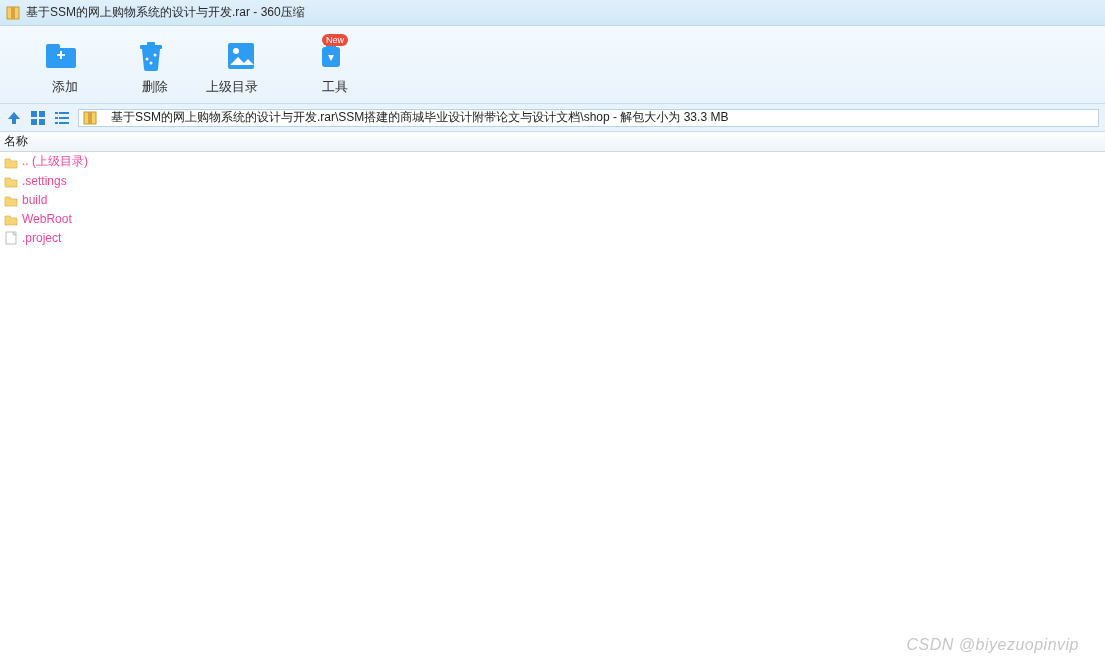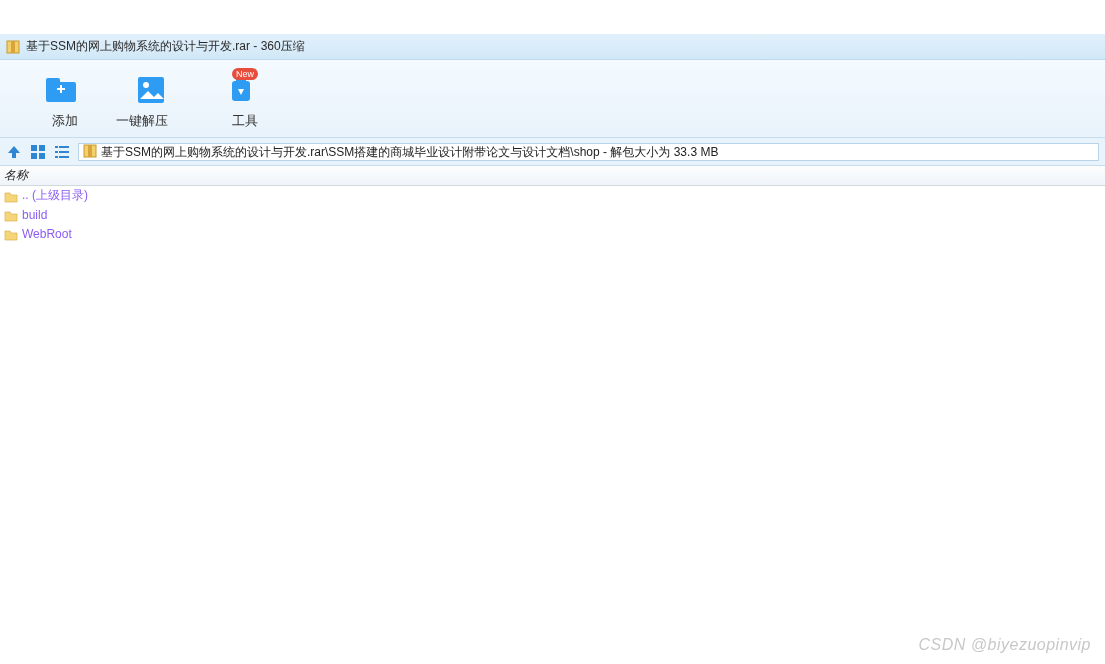--- a/index.html
+++ b/index.html
@@ -1,32 +1,32 @@
 <!DOCTYPE html>
 <html><head>
 <meta charset="utf-8">
 <style>
   * { margin: 0; padding: 0; box-sizing: border-box; font-family: "Microsoft YaHei", Arial, sans-serif; }
   body { width: 1105px; height: 664px; background: #fff; font-size: 12px; position: relative; overflow: hidden; }
-  .titlebar { height: 26px; background: linear-gradient(#e1f0fb, #d2e8f7); display: flex; align-items: center; padding-left: 6px; color: #2a2a2a; font-size: 12px; border-bottom: 1px solid #bcd8ea; margin-top: 34px; }
+  .titlebar { height: 26px; background: linear-gradient(#e1f0fb, #d2e8f7); display: flex; align-items: center; padding-left: 6px; color: #2a2a2a; font-size: 12px; border-bottom: 1px solid #bcd8ea; }
   .titlebar .app-icon { width: 14px; height: 14px; margin-right: 6px; }
   .toolbar { height: 78px; background: linear-gradient(#f4faff, #e9f3fb); display: flex; align-items: center; padding: 6px 12px 0 22px; border-bottom: 1px solid #c7ddee; gap: 34px; }
   .tool-btn { display: flex; flex-direction: column; align-items: flex-end; width: 56px; cursor: pointer; position: relative; }
   .tool-btn .icon-wrap { width: 34px; height: 32px; display: flex; align-items: center; justify-content: center; margin-bottom: 6px; }
   .tool-btn .label { font-size: 13px; color: #333; }
   .badge-new { position: absolute; top: -6px; right: 0; background: #e74c3c; color: #fff; font-size: 9px; padding: 0 4px; border-radius: 6px; line-height: 12px; }
   .navbar { height: 28px; background: #e9f3fb; border-bottom: 1px solid #c7ddee; display: flex; align-items: center; padding: 0 6px; gap: 8px; }
   .nav-icon { width: 16px; height: 16px; display: flex; align-items: center; justify-content: center; cursor: pointer; }
-  .path-box { flex: 1; height: 18px; background: #fff; border: 1px solid #b9d3e8; display: flex; padding: 0 4px; font-size: 12px; color: #222; }
+  .path-box { flex: 1; height: 18px; background: #fff; border: 1px solid #b9d3e8; display: flex; align-items: center; padding: 0 4px; font-size: 12px; color: #222; gap: 10px; }
   .path-box .mini-icon { width: 14px; height: 14px; margin-right: 4px; }
-  .header-row { height: 20px; background: linear-gradient(#fdfdfd, #eef4fa); border-bottom: 1px solid #d0d7dd; display: flex; align-items: center; font-size: 12px; color: #222; padding-left: 4px; font-style: italic; }
+  .header-row { height: 20px; background: linear-gradient(#fdfdfd, #eef4fa); border-bottom: 1px solid #d0d7dd; display: flex; align-items: center; font-size: 12px; color: #222; padding-left: 4px; }
   .file-list { background: #fff; }
-  .file-row { height: 19px; display: flex; align-items: center; padding-left: 4px; font-size: 12px; color: #8b5cf6; cursor: pointer; }
+  .file-row { height: 19px; display: flex; align-items: center; padding-left: 4px; font-size: 12px; color: #ec4899; cursor: pointer; }
   .file-row .f-icon { width: 14px; height: 14px; margin-right: 4px; display: flex; align-items: center; justify-content: center; }
-  .watermark { position: absolute; right: 14px; bottom: 10px; color: #c8c8c8; font-size: 16px; font-style: italic; font-family: Arial, sans-serif; letter-spacing: 0.5px; }
+  .watermark { position: absolute; right: 26px; bottom: 10px; color: #c8c8c8; font-size: 16px; font-style: italic; font-family: Arial, sans-serif; letter-spacing: 0.5px; }
   svg { display: block; }
 </style>
 </head>
 <body>
 
 <svg width="0" height="0" style="position:absolute">
   <defs>
     <g id="i-folder-plus">
       <rect x="2" y="8" width="30" height="20" rx="2" fill="#2f9cf3"></rect>
       <rect x="2" y="4" width="14" height="8" rx="2" fill="#2f9cf3"></rect>
@@ -104,24 +104,32 @@
     <div class="icon-wrap">
         <svg width="34" height="32" viewBox="0 0 34 32">
           <use href="#i-folder-plus"></use>
         </svg>
       </div>
     <span class="label">添加</span>
   </div>
   <div class="tool-btn">
     <div class="icon-wrap">
         <svg width="34" height="34" viewBox="0 0 34 34">
+          <use href="#i-trash"></use>
+        </svg>
+      </div>
+    <span class="label">删除</span>
+  </div>
+  <div class="tool-btn">
+    <div class="icon-wrap">
+        <svg width="34" height="34" viewBox="0 0 34 34">
           <use href="#i-image"></use>
         </svg>
       </div>
-    <span class="label">一键解压</span>
+    <span class="label">上级目录</span>
   </div>
   <div class="tool-btn">
     <span class="badge-new">New</span>
     <div class="icon-wrap">
         <svg width="34" height="34" viewBox="0 0 34 34">
           <use href="#i-tools"></use>
         </svg>
       </div>
     <span class="label">工具</span>
   </div>
@@ -163,25 +171,41 @@
         </svg>
       </span>
     <span>.. (上级目录)</span>
   </div>
   <div class="file-row">
     <span class="f-icon">
         <svg width="14" height="14" viewBox="0 0 14 14">
           <use href="#i-folder-small"></use>
         </svg>
       </span>
+    <span>.settings</span>
+  </div>
+  <div class="file-row">
+    <span class="f-icon">
+        <svg width="14" height="14" viewBox="0 0 14 14">
+          <use href="#i-folder-small"></use>
+        </svg>
+      </span>
     <span>build</span>
   </div>
   <div class="file-row">
     <span class="f-icon">
         <svg width="14" height="14" viewBox="0 0 14 14">
           <use href="#i-folder-small"></use>
         </svg>
       </span>
     <span>WebRoot</span>
   </div>
+  <div class="file-row">
+    <span class="f-icon">
+        <svg width="14" height="14" viewBox="0 0 14 14">
+          <use href="#i-file-small"></use>
+        </svg>
+      </span>
+    <span>.project</span>
+  </div>
 </div>
 
 <div class="watermark">CSDN @biyezuopinvip</div>
 
 </body></html>

